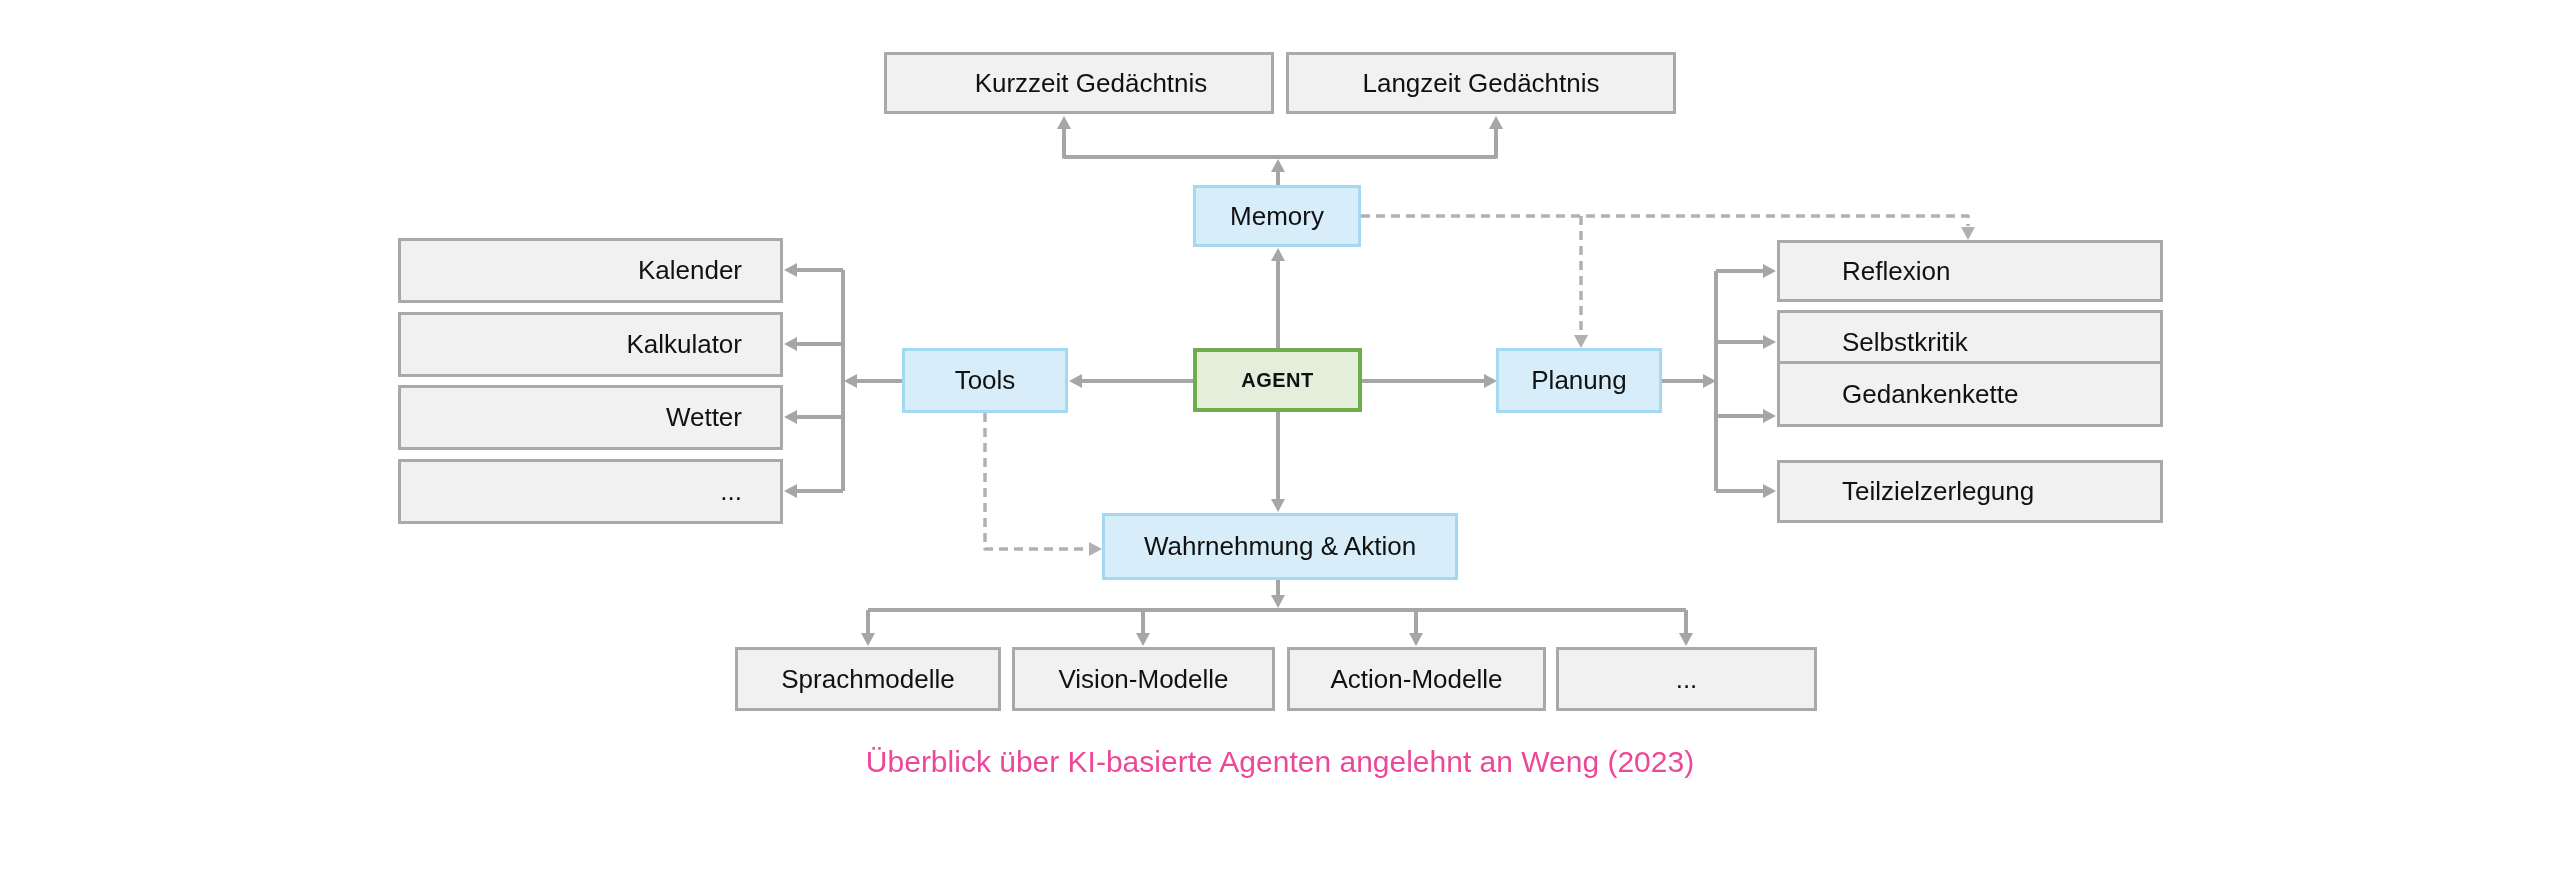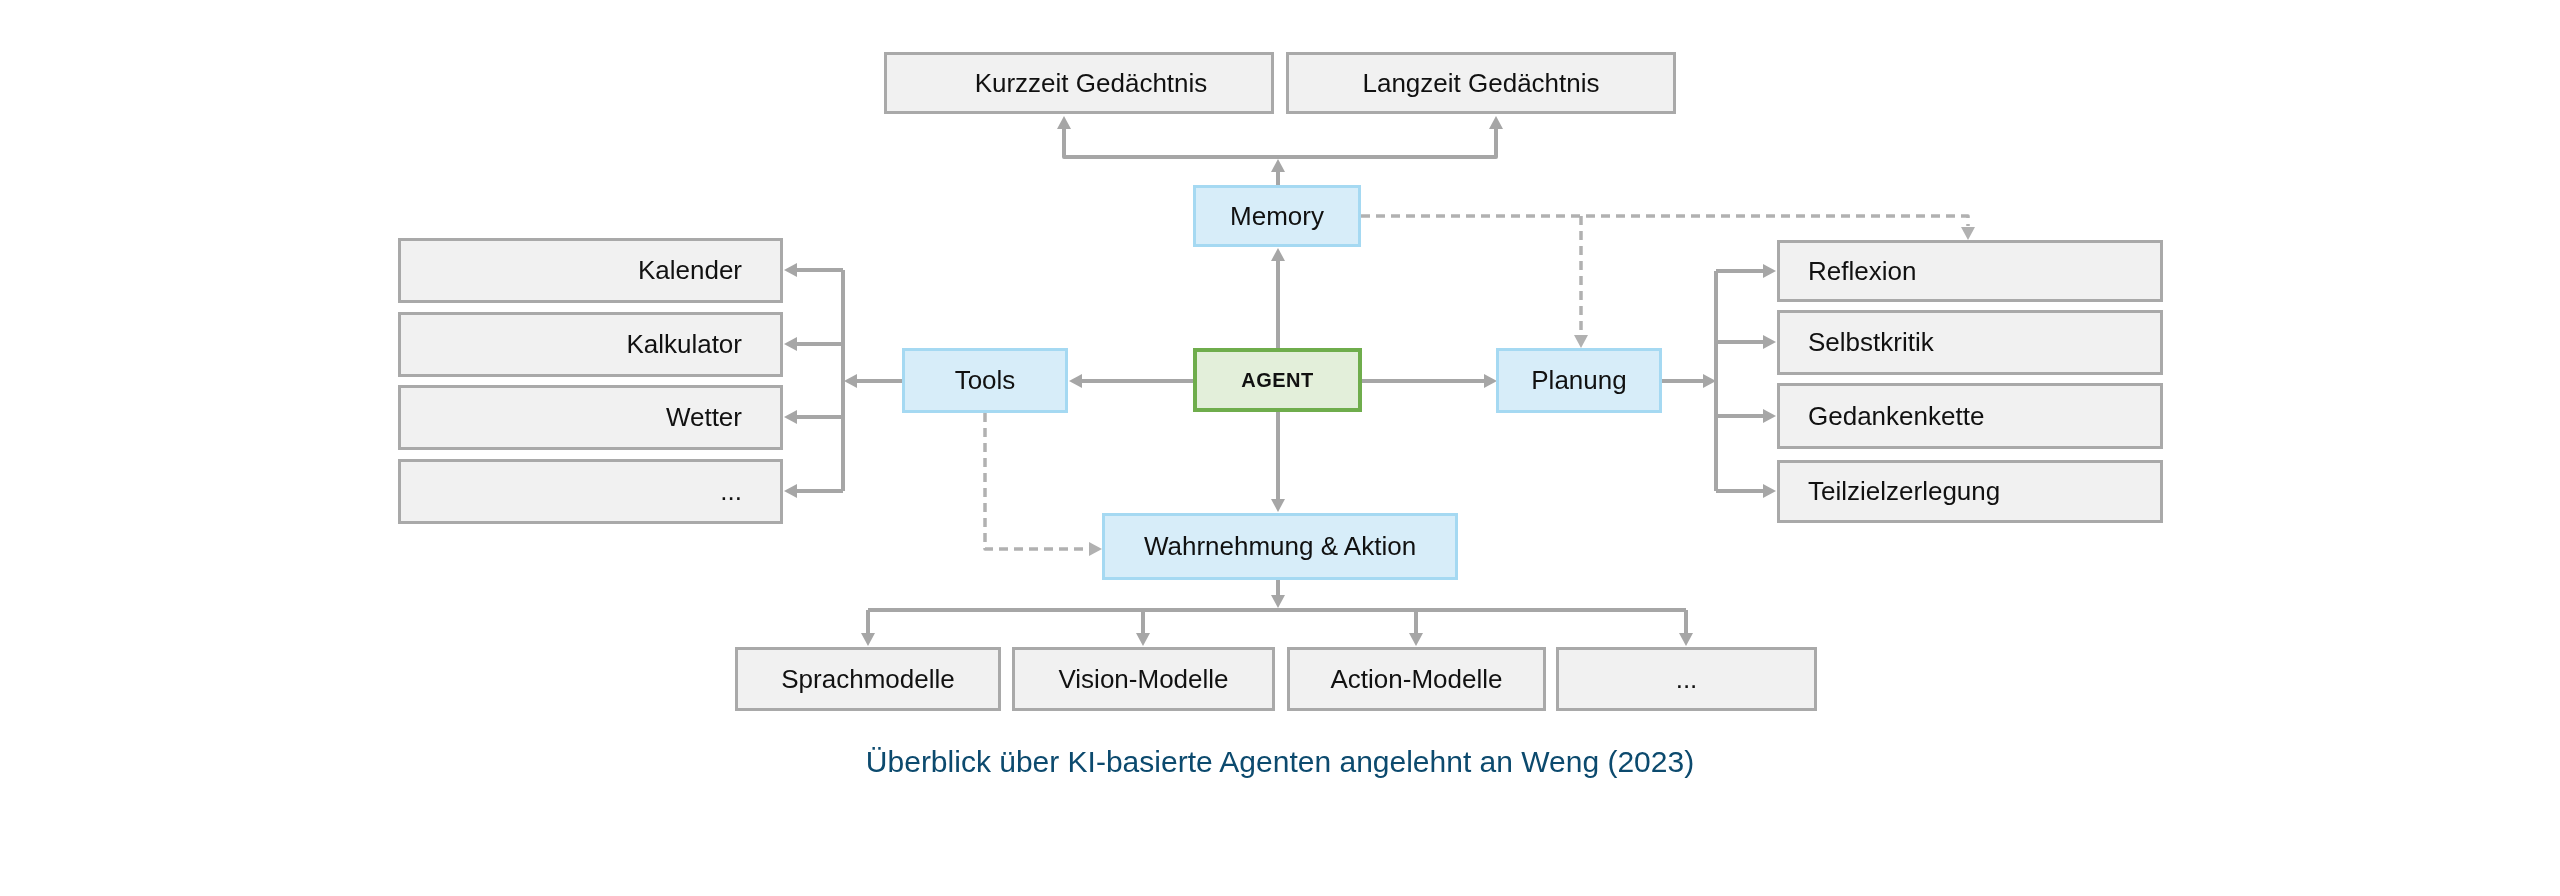--- a/index.html
+++ b/index.html
@@ -29,29 +29,29 @@
     justify-content: center;
     font-size: 26px;
     line-height: 1.1;
     color: #111111;
     white-space: nowrap;
   }
   .node.gray  { background: var(--gray-fill);  border: 3px solid var(--gray-border); }
   .node.blue  { background: var(--blue-fill);  border: 3px solid var(--blue-border); }
   .node.green { background: var(--green-fill); border: 4px solid var(--green-border); font-weight: 700; font-size: 20px; letter-spacing: 0.5px; }
   .node.align-right { justify-content: flex-end;  padding-right: 38px; }
-  .node.align-left  { justify-content: flex-start; padding-left: 28px; }
+  .node.align-left  { justify-content: flex-start; padding-left: 62px; }
   #caption {
     position: absolute;
     left: 0;
     top: 745px;
     width: 2560px;
     text-align: center;
     font-size: 30px;
-    color: #0c4a6e;
+    color: #ec4899;
   }
 </style>
 </head>
 <body>
 
 <div id="stage" style="--gray-fill: #f1f1f1; --gray-border: #a9a9a9; --blue-fill: #d7edf9; --blue-border: #a5d9f2; --green-fill: #e3efda; --green-border: #6fad4c;">
   <svg id="edges" viewBox="0 0 2560 896" xmlns="http://www.w3.org/2000/svg">
       <polyline points="1278,348 1278,259" fill="none" stroke="#a6a6a6" stroke-width="4" stroke-linejoin="round"></polyline>
       <polygon points="1278,248 1271,261 1285,261" fill="#a6a6a6"></polygon>
       <polyline points="1278,185 1278,170" fill="none" stroke="#a6a6a6" stroke-width="4" stroke-linejoin="round"></polyline>
@@ -112,21 +112,21 @@
       <div class="node blue" style="left: 902px; top: 348px; width: 166px; height: 65px;">Tools</div>
       <div class="node green" style="left: 1193px; top: 348px; width: 169px; height: 64px;">AGENT</div>
       <div class="node blue" style="left: 1496px; top: 348px; width: 166px; height: 65px;">Planung</div>
       <div class="node blue" style="left: 1102px; top: 513px; width: 356px; height: 67px;">Wahrnehmung &amp; Aktion</div>
       <div class="node gray align-right" style="left: 398px; top: 238px; width: 385px; height: 65px;">Kalender</div>
       <div class="node gray align-right" style="left: 398px; top: 312px; width: 385px; height: 65px;">Kalkulator</div>
       <div class="node gray align-right" style="left: 398px; top: 385px; width: 385px; height: 65px;">Wetter</div>
       <div class="node gray align-right" style="left: 398px; top: 459px; width: 385px; height: 65px;">...</div>
       <div class="node gray align-left" style="left: 1777px; top: 240px; width: 386px; height: 62px;">Reflexion</div>
       <div class="node gray align-left" style="left: 1777px; top: 310px; width: 386px; height: 65px;">Selbstkritik</div>
-      <div class="node gray align-left" style="left: 1777px; top: 383px; width: 386px; height: 66px;">Gedankenkette</div>
+      <div class="node gray align-left" style="left: 1777px; top: 361px; width: 386px; height: 66px;">Gedankenkette</div>
       <div class="node gray align-left" style="left: 1777px; top: 460px; width: 386px; height: 63px;">Teilzielzerlegung</div>
       <div class="node gray" style="left: 735px; top: 647px; width: 266px; height: 64px;">Sprachmodelle</div>
       <div class="node gray" style="left: 1012px; top: 647px; width: 263px; height: 64px;">Vision-Modelle</div>
       <div class="node gray" style="left: 1287px; top: 647px; width: 259px; height: 64px;">Action-Modelle</div>
       <div class="node gray" style="left: 1556px; top: 647px; width: 261px; height: 64px;">...</div>
     </div>
   <div id="caption">Überblick über KI-basierte Agenten angelehnt an Weng (2023)</div>
 </div>
 
 </body></html>

